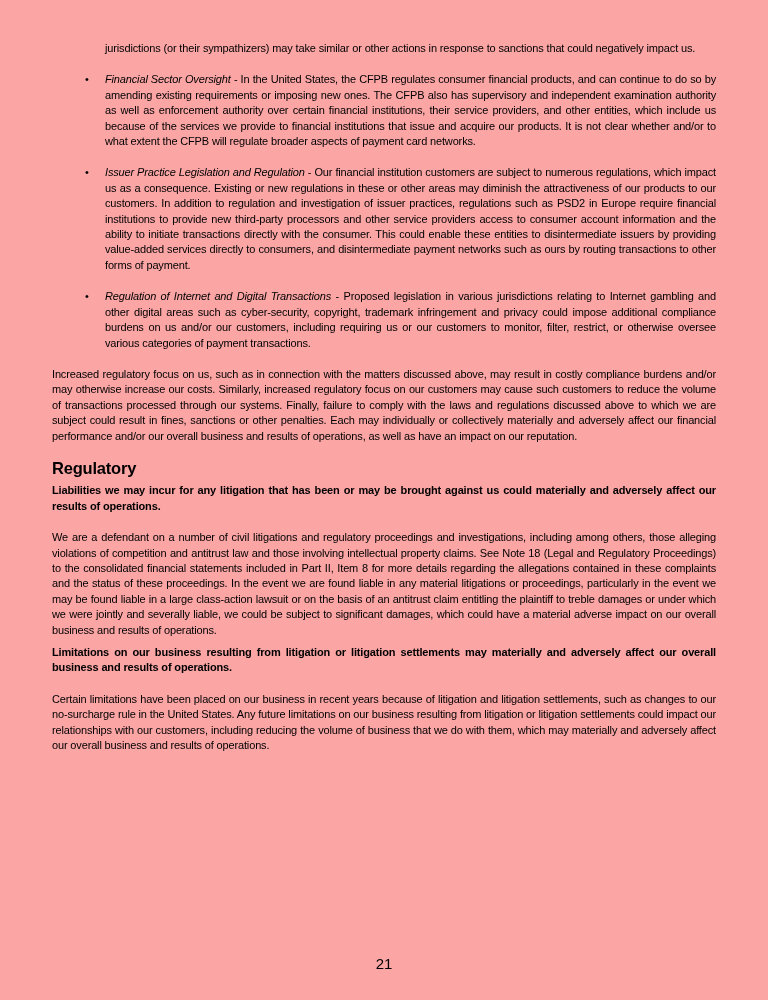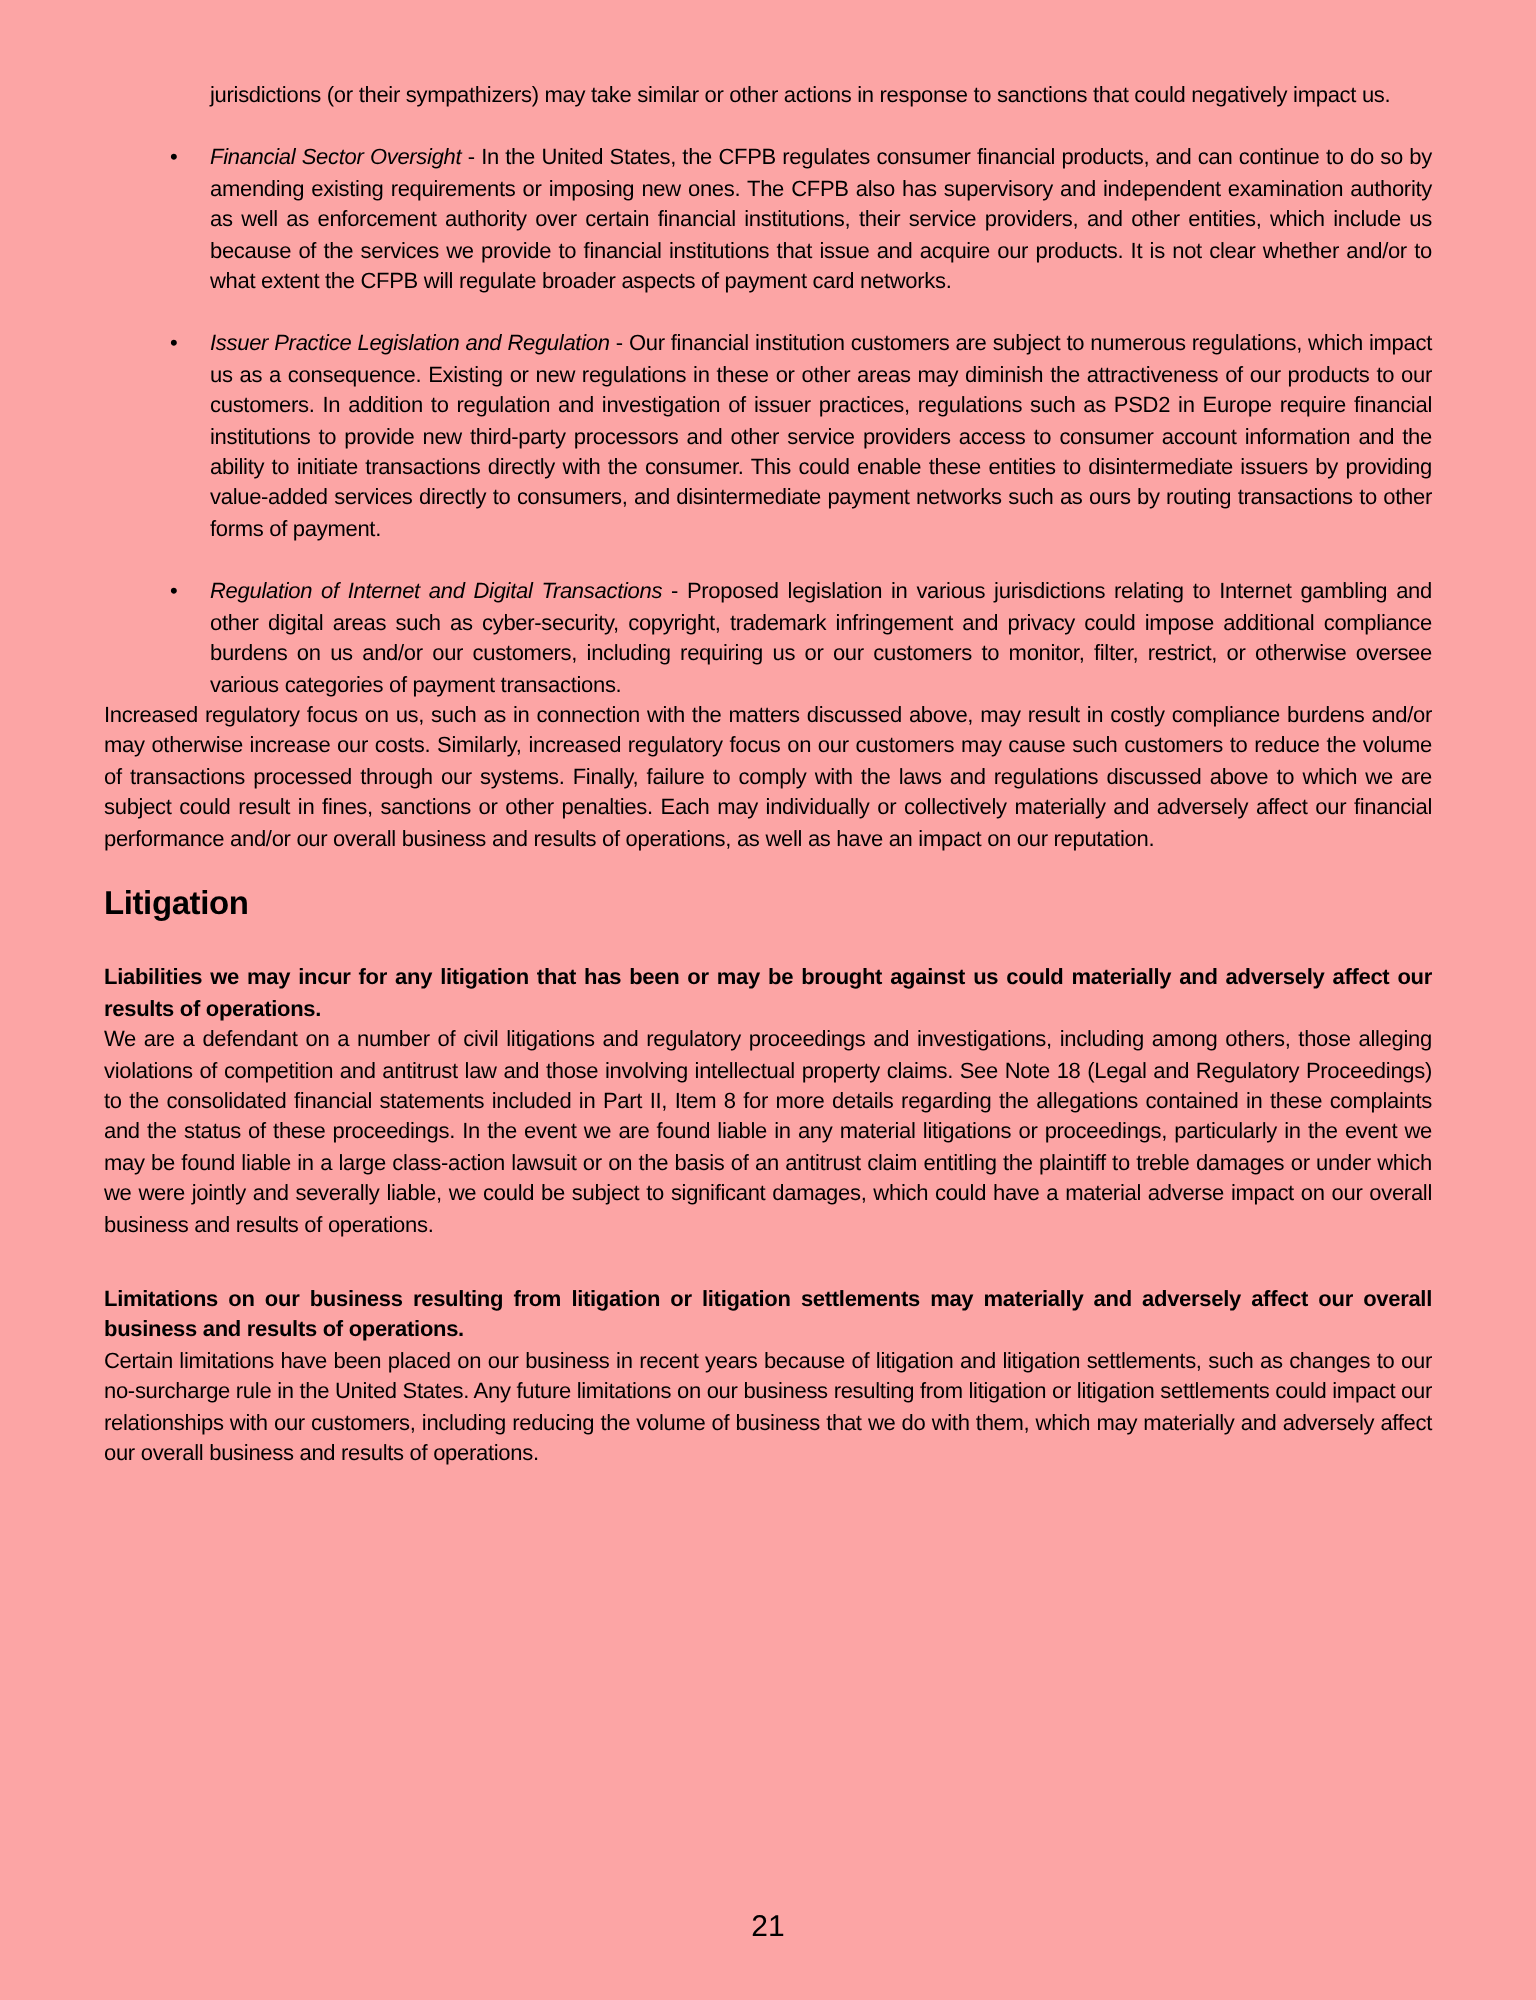--- a/index.html
+++ b/index.html
@@ -15,39 +15,39 @@
     background: #fca5a5;
   }
   .content {
     position: absolute;
     top: 41px; left: 52px; width: 664px;
     font-size: 11px;
     line-height: 15.4px;
     letter-spacing: -0.15px;
     text-align: justify;
   }
-  .para { margin-top: 0; }
+  .para { margin-top: 16px; }
   .para.first { margin-top: 0; }
   .indented { margin-left: 53px; }
   .bullet-list { list-style: none; }
   .bullet-item { display: flex; margin-top: 16px; }
   .bullet-marker {
     flex: 0 0 53px;
     padding-left: 33px;
   }
   .bullet-text { flex: 1; }
   .lead-in { font-weight: normal; font-style: italic; }
   .section-heading {
     font-size: 16.5px;
     font-weight: bold;
     letter-spacing: -0.2px;
     text-align: left;
     margin-top: 17px;
   }
-  .bold-para { font-weight: bold; margin-top: 22px; }
+  .bold-para { font-weight: bold; margin-top: 7px; }
   .page-number {
     position: absolute;
     bottom: 28px; left: 0; width: 768px;
     text-align: center;
     font-size: 15px;
   }
 </style>
 </head>
 <body>
 
@@ -66,21 +66,21 @@
         <span class="bullet-text"><span class="lead-in">Issuer Practice Legislation and Regulation</span><span> - Our financial institution customers are subject to numerous regulations, which impact us as a consequence.  Existing or new regulations in these or other areas may diminish the attractiveness of our products to our customers.  In addition to regulation and investigation of issuer practices, regulations such as PSD2 in Europe require financial institutions to provide new third-party processors and other service providers access to consumer account information and the ability to initiate transactions directly with the consumer.  This could enable these entities to disintermediate issuers by providing value-added services directly to consumers, and disintermediate payment networks such as ours by routing transactions to other forms of payment.</span></span>
       </li>
       <li class="bullet-item">
         <span class="bullet-marker">•</span>
         <span class="bullet-text"><span class="lead-in">Regulation of Internet and Digital Transactions</span><span> - Proposed legislation in various jurisdictions relating to Internet gambling and other digital areas such as cyber-security, copyright, trademark infringement and privacy could impose additional compliance burdens on us and/or our customers, including requiring us or our customers to monitor, filter, restrict, or otherwise oversee various categories of payment transactions.</span></span>
       </li>
     </ul>
 
     <p class="para">Increased regulatory focus on us, such as in connection with the matters discussed above, may result in costly compliance burdens and/or may otherwise increase our costs.  Similarly, increased regulatory focus on our customers may cause such customers to reduce the volume of transactions processed through our systems.  Finally, failure to comply with the laws and regulations discussed above to which we are subject could result in fines, sanctions or other penalties.  Each may individually or collectively materially and adversely affect our financial performance and/or our overall business and results of operations, as well as have an impact on our reputation.</p>
 
-    <h2 class="section-heading">Litigation</h2>
+    <h2 class="section-heading">Regulatory</h2>
 
     <p class="bold-para">Liabilities we may incur for any litigation that has been or may be brought against us could materially and adversely affect our results of operations.</p>
 
     <p class="para">We are a defendant on a number of civil litigations and regulatory proceedings and investigations, including among others, those alleging violations of competition and antitrust law and those involving intellectual property claims.  See Note 18 (Legal and Regulatory Proceedings) to the consolidated financial statements included in Part II, Item 8 for more details regarding the allegations contained in these complaints and the status of these proceedings.  In the event we are found liable in any material litigations or proceedings, particularly in the event we may be found liable in a large class-action lawsuit or on the basis of an antitrust claim entitling the plaintiff to treble damages or under which we were jointly and severally liable, we could be subject to significant damages, which could have a material adverse impact on our overall business and results of operations.</p>
 
     <p class="bold-para">Limitations on our business resulting from litigation or litigation settlements may materially and adversely affect our overall business and results of operations.</p>
 
     <p class="para">Certain limitations have been placed on our business in recent years because of litigation and litigation settlements, such as changes to our no-surcharge rule in the United States.  Any future limitations on our business resulting from litigation or litigation settlements could impact our relationships with our customers, including reducing the volume of business that we do with them, which may materially and adversely affect our overall business and results of operations.</p>
 
   </div>

